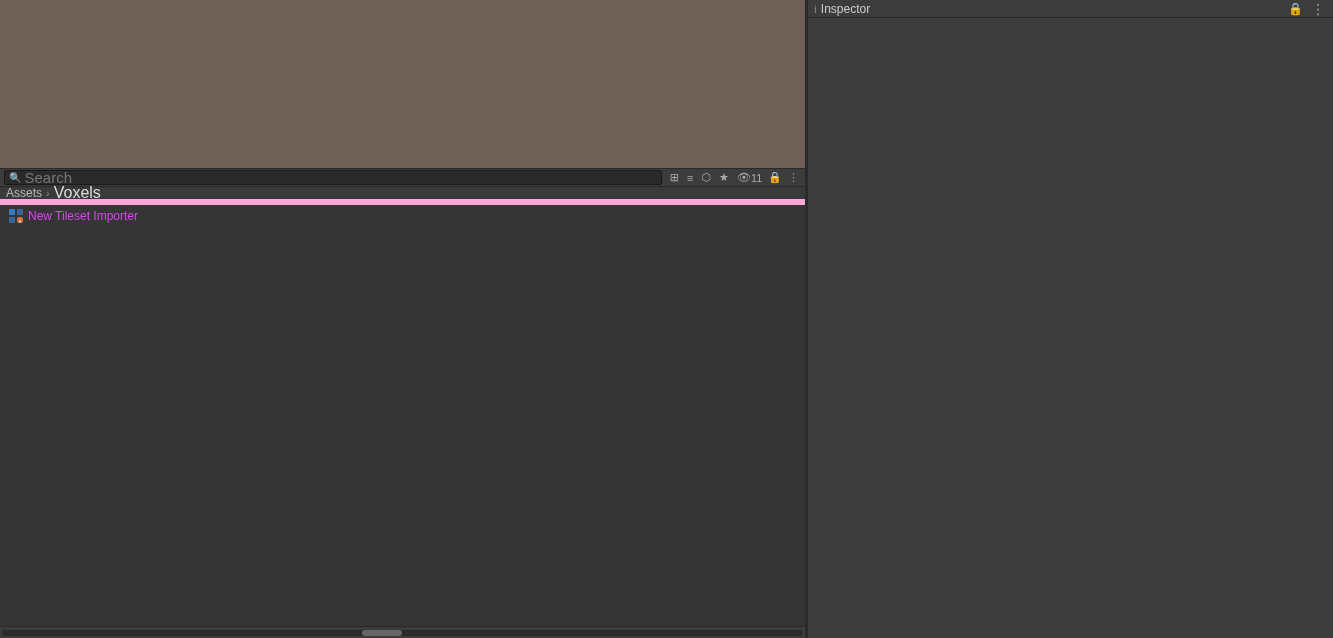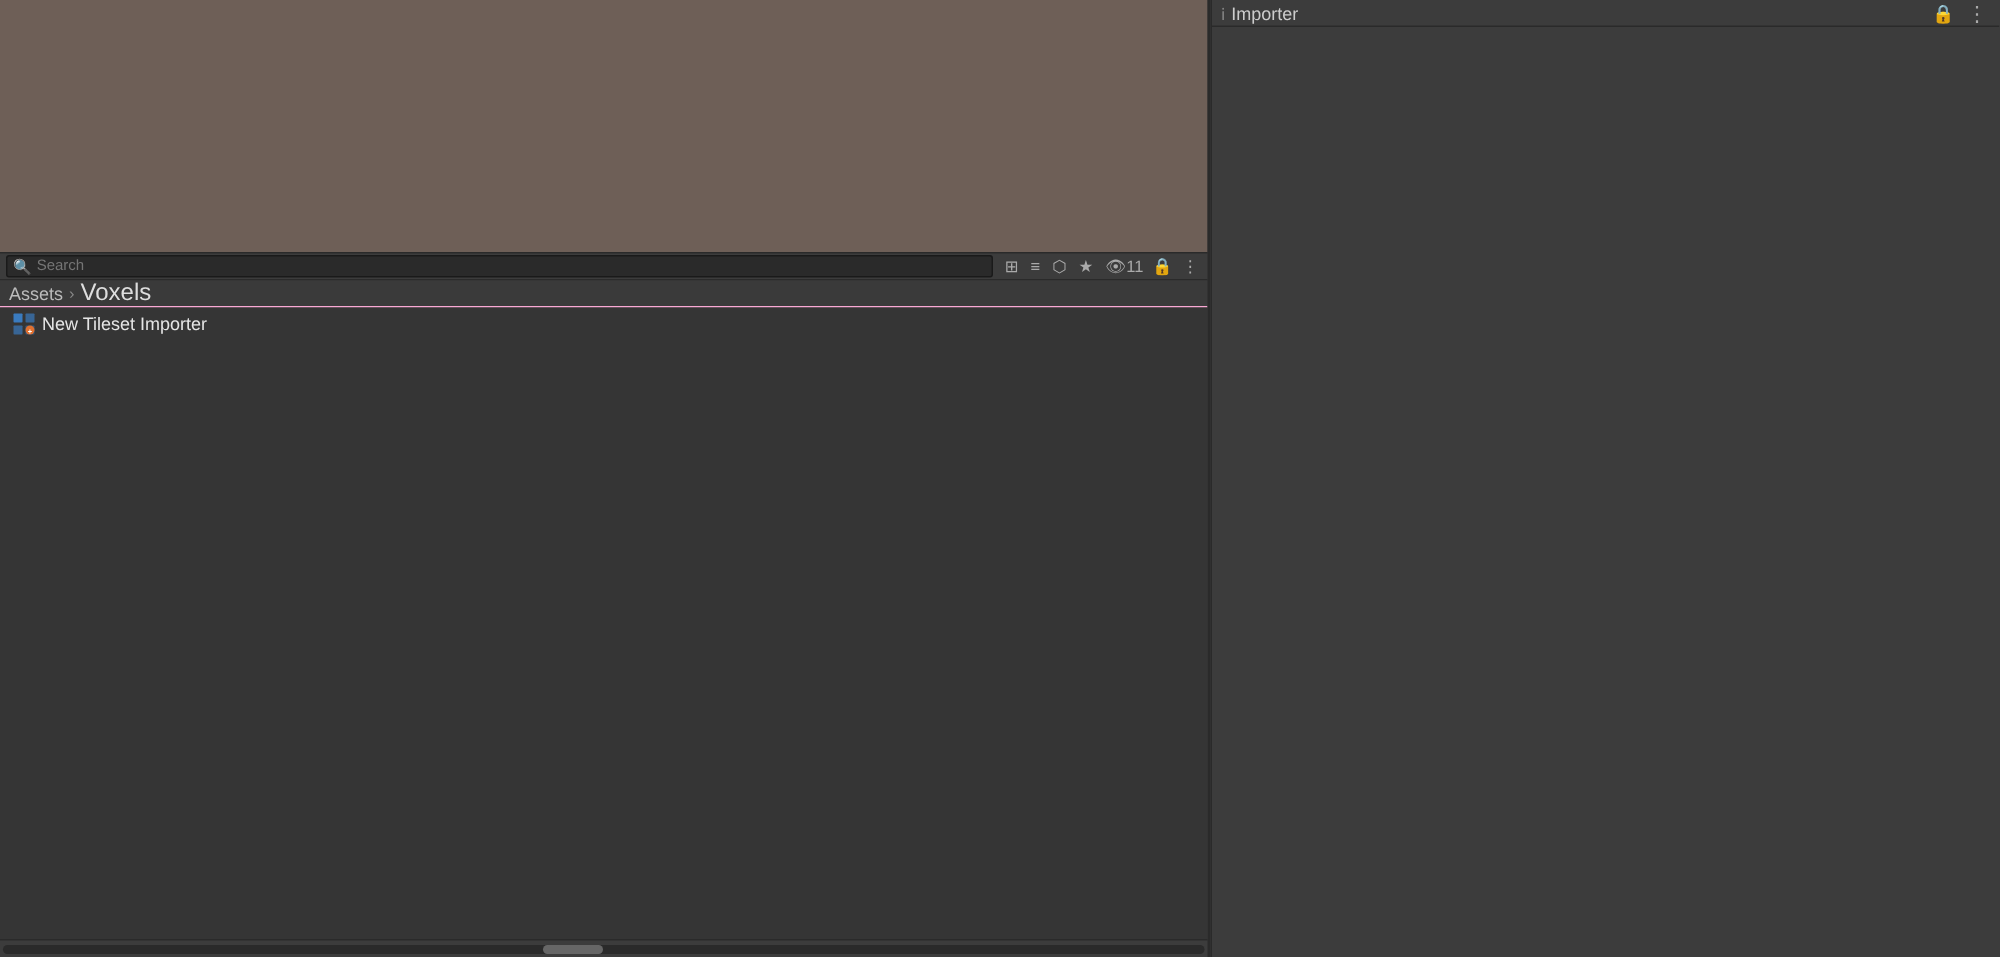--- a/index.html
+++ b/index.html
@@ -65,21 +65,21 @@
       display: flex;
       align-items: center;
       padding: 0 4px;
     }
 
     .search-input {
       background: transparent;
       border: none;
       outline: none;
       color: #aaa;
-      font-size: 10px;
+      font-size: 15px;
       width: 100%;
     }
 
     .search-icon-small {
       color: #888;
       font-size: 10px;
       margin-right: 3px;
     }
 
     .project-toolbar-right {
@@ -102,21 +102,21 @@
 
     .lock-icon-small {
       font-size: 11px;
       color: #aaa;
     }
 
     
     .breadcrumb-bar {
       height: 18px;
       background: #3a3a3a;
-      border-bottom: 1px solid #f9a8d4;
+      border-bottom: 6px solid #f9a8d4;
       display: flex;
       align-items: center;
       padding: 0 6px;
       flex-shrink: 0;
     }
 
     .breadcrumb-item {
       font-size: 12px;
       color: #bbb;
       cursor: pointer;
@@ -162,21 +162,21 @@
     }
 
     
     .tileset-icon-svg {
       width: 16px;
       height: 16px;
     }
 
     .file-name {
       font-size: 12px;
-      color: #e5e5e5;
+      color: #d946ef;
     }
 
     
     .bottom-scrollbar {
       height: 12px;
       background: #3c3c3c;
       border-top: 1px solid #2a2a2a;
       display: flex;
       align-items: center;
       padding: 0 2px;
@@ -332,21 +332,21 @@
     </div>
   </div>
 </div>
 
 <div class="panel-divider"></div>
 
 <div class="right-panel">
   <div class="inspector-header">
     <div class="inspector-title-area">
       <span class="inspector-info-icon">ℹ</span>
-      <span class="inspector-title">Importer</span>
+      <span class="inspector-title">Inspector</span>
     </div>
     <div class="inspector-header-right">
       <span class="inspector-lock-icon">🔒</span>
       <button class="toolbar-btn inspector-menu-icon">
         <span>⋮</span>
       </button>
     </div>
   </div>
   <div class="inspector-body"></div>
 </div>

